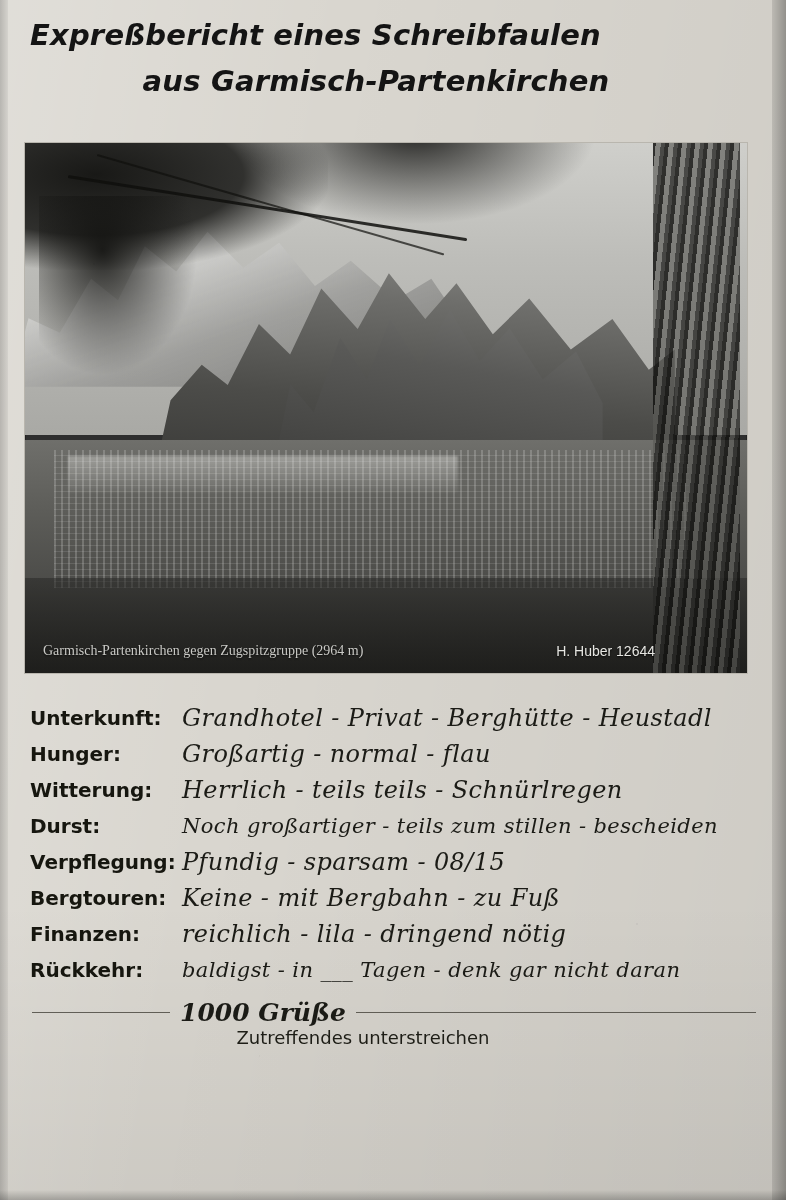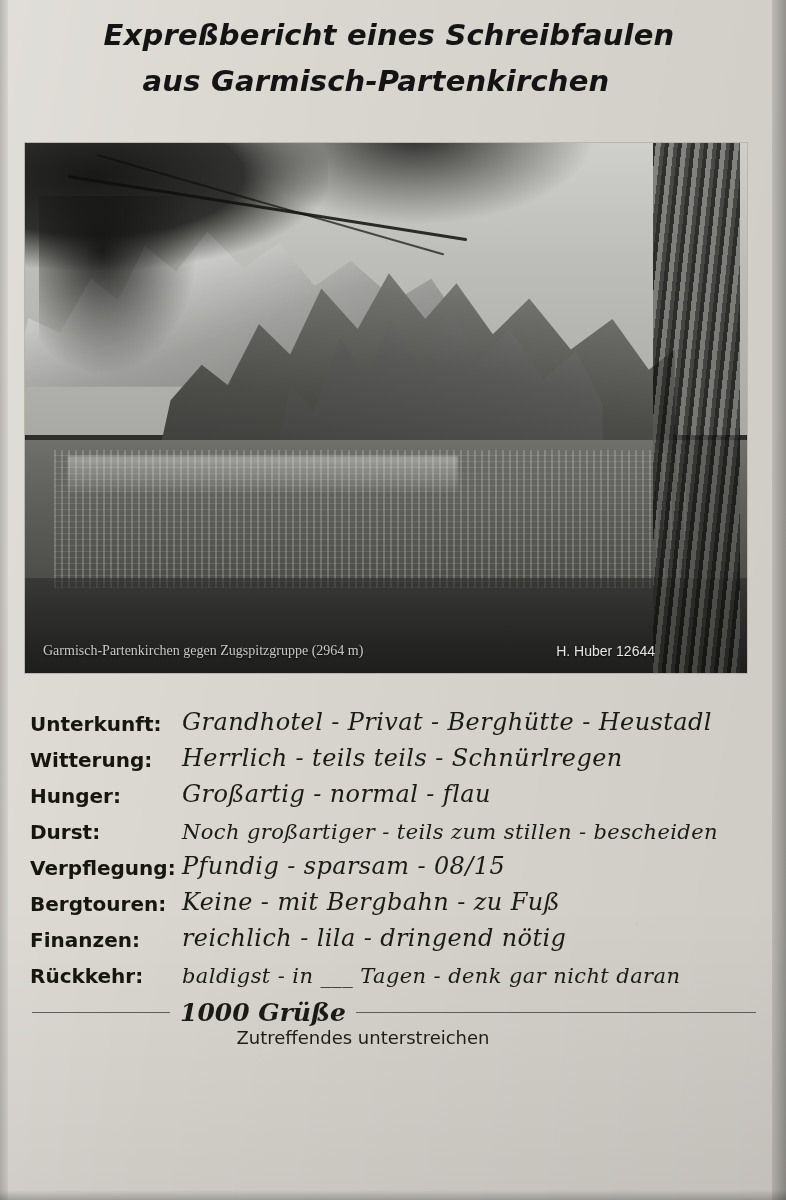--- a/index.html
+++ b/index.html
@@ -54,21 +54,21 @@
   .headline .line2 {
     font-family: "DejaVu Sans", sans-serif;
     font-weight: bold;
     font-style: italic;
     color: #141414;
     letter-spacing: 0.2px;
     font-size: 29px;
     line-height: 34px;
     white-space: nowrap;
   }
-  .headline .line1 { text-align: center; padding-left: 4px; }
+  .headline .line1 { text-align: left; padding-left: 4px; }
   .headline .line2 { text-align: center; padding-right: 22px; margin-top: 12px; }
 
   
   .photo {
     position: absolute;
     left: 24px;
     top: 142px;
     width: 722px;
     height: 530px;
     background: #2e2e2e;
@@ -206,21 +206,21 @@
 
   
   .form {
     position: absolute;
     left: 30px;
     top: 700px;
     width: 726px;
   }
   .row {
     display: flex;
-    align-items: flex-end;
+    align-items: center;
     height: 36px;
   }
   .label {
     font-family: "DejaVu Sans", sans-serif;
     font-weight: bold;
     font-size: 20px;
     color: #16160f;
     width: 152px;
     flex: 0 0 152px;
     white-space: nowrap;
@@ -308,27 +308,27 @@
   </div>
 
   <div class="form">
 
     <div class="row">
       <div class="label">Unterkunft:</div>
       <div class="value">Grandhotel - Privat - Berghütte - Heustadl</div>
     </div>
 
     <div class="row">
+      <div class="label">Hunger:</div>
+      <div class="value">Großartig - normal - flau</div>
+    </div>
+
+    <div class="row">
       <div class="label">Witterung:</div>
       <div class="value">Herrlich - teils teils - Schnürlregen</div>
-    </div>
-
-    <div class="row">
-      <div class="label">Hunger:</div>
-      <div class="value">Großartig - normal - flau</div>
     </div>
 
     <div class="row">
       <div class="label">Durst:</div>
       <div class="value small">Noch großartiger - teils zum stillen - bescheiden</div>
     </div>
 
     <div class="row">
       <div class="label">Verpflegung:</div>
       <div class="value">Pfundig - sparsam - 08/15</div>

